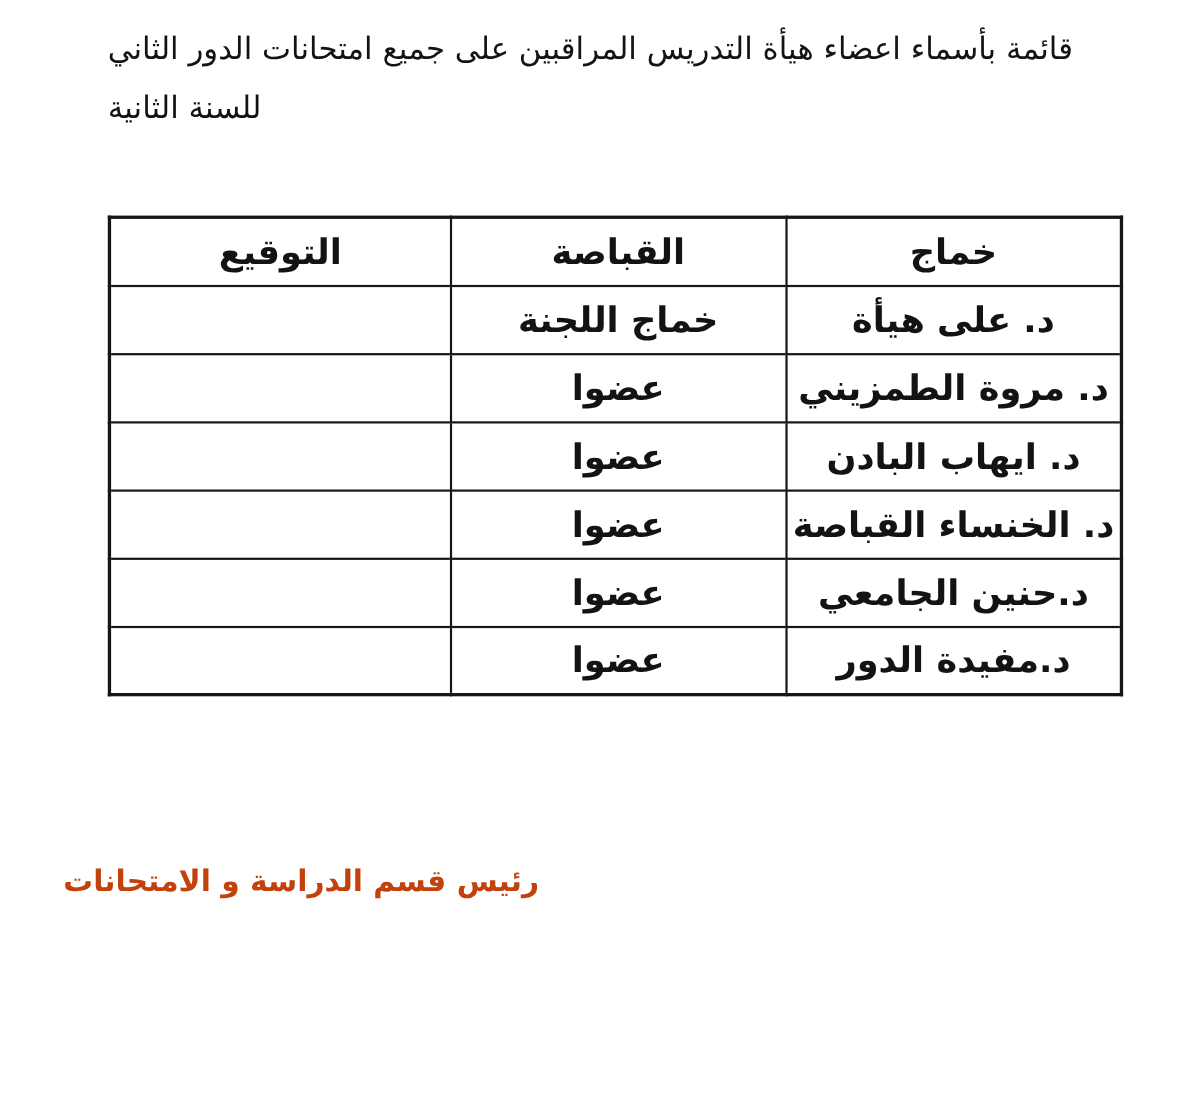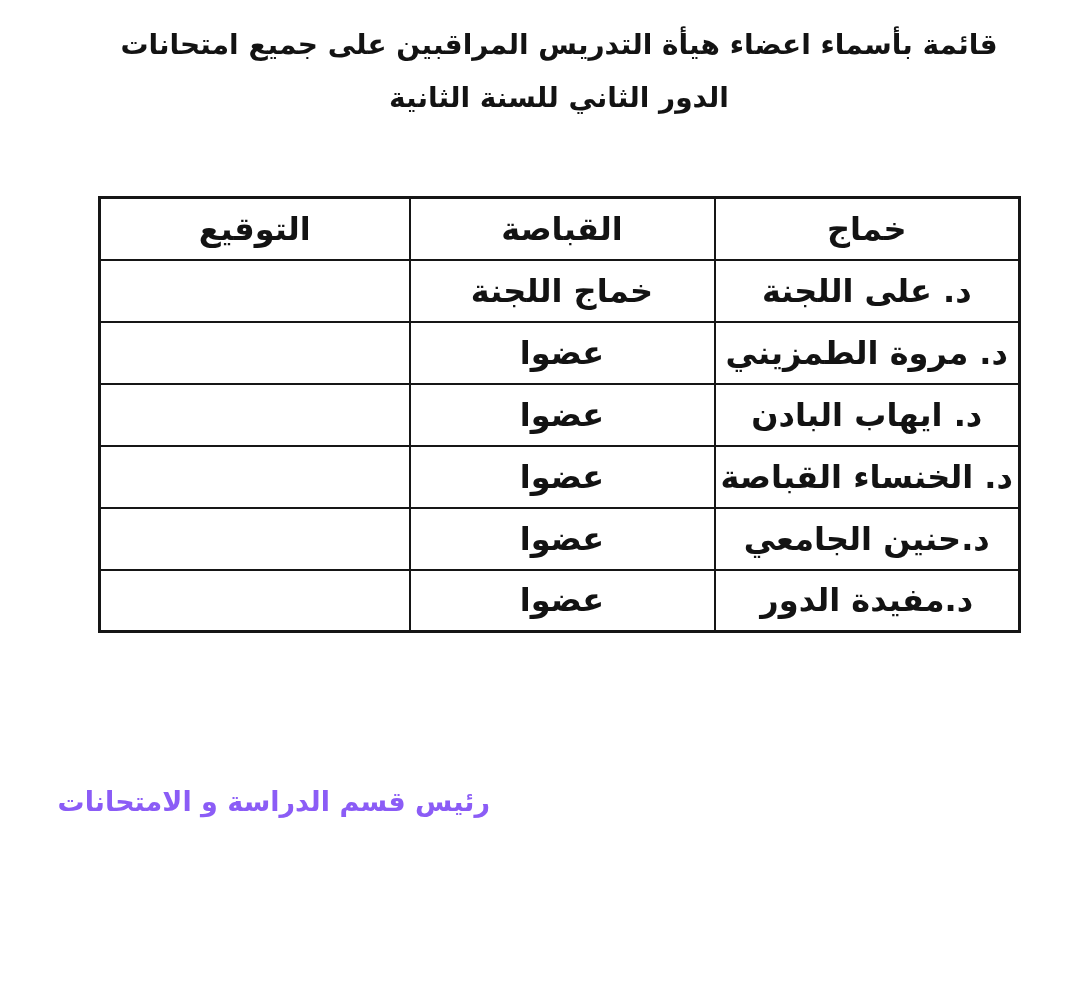--- a/index.html
+++ b/index.html
@@ -19,22 +19,22 @@
     height: 1001px;
     direction: rtl;
     background: #ffffff;
     overflow: hidden;
   }
   .title-block {
     position: absolute;
     top: 18px;
     left: 98px;
     width: 922px;
-    text-align: center;
-    font-weight: bold;
+    text-align: left;
+    font-weight: normal;
     font-size: 28px;
     line-height: 53px;
     color: #131313;
   }
   .roster-table {
     position: absolute;
     top: 196px;
     left: 98px;
     border-collapse: collapse;
     table-layout: fixed;
@@ -57,21 +57,21 @@
   col.col-name { width: 305px; }
   col.col-note { width: 305px; }
   col.col-sign { width: 310px; }
   .footer-line {
     position: absolute;
     top: 786px;
     right: 590px;
     font-size: 27px;
     font-weight: bold;
     white-space: nowrap;
-    color: #8b5cf6;
+    color: #c2410c;
   }
 </style>
 </head>
 <body>
 
 <div class="page">
 
   <div class="title-block">
     <div>قائمة بأسماء اعضاء هيأة التدريس  المراقبين على جميع امتحانات الدور الثاني للسنة الثانية</div>
   </div>
@@ -84,21 +84,21 @@
     </colgroup>
     <thead>
       <tr>
         <th>خماج</th>
         <th>القباصة</th>
         <th>التوقيع</th>
       </tr>
     </thead>
     <tbody>
       <tr>
-        <td>د. على اللجنة</td>
+        <td>د. على هيأة</td>
         <td>خماج اللجنة</td>
         <td></td>
       </tr>
       <tr>
         <td>د. مروة الطمزيني</td>
         <td>عضوا</td>
         <td></td>
       </tr>
       <tr>
         <td>د. ايهاب البادن</td>

